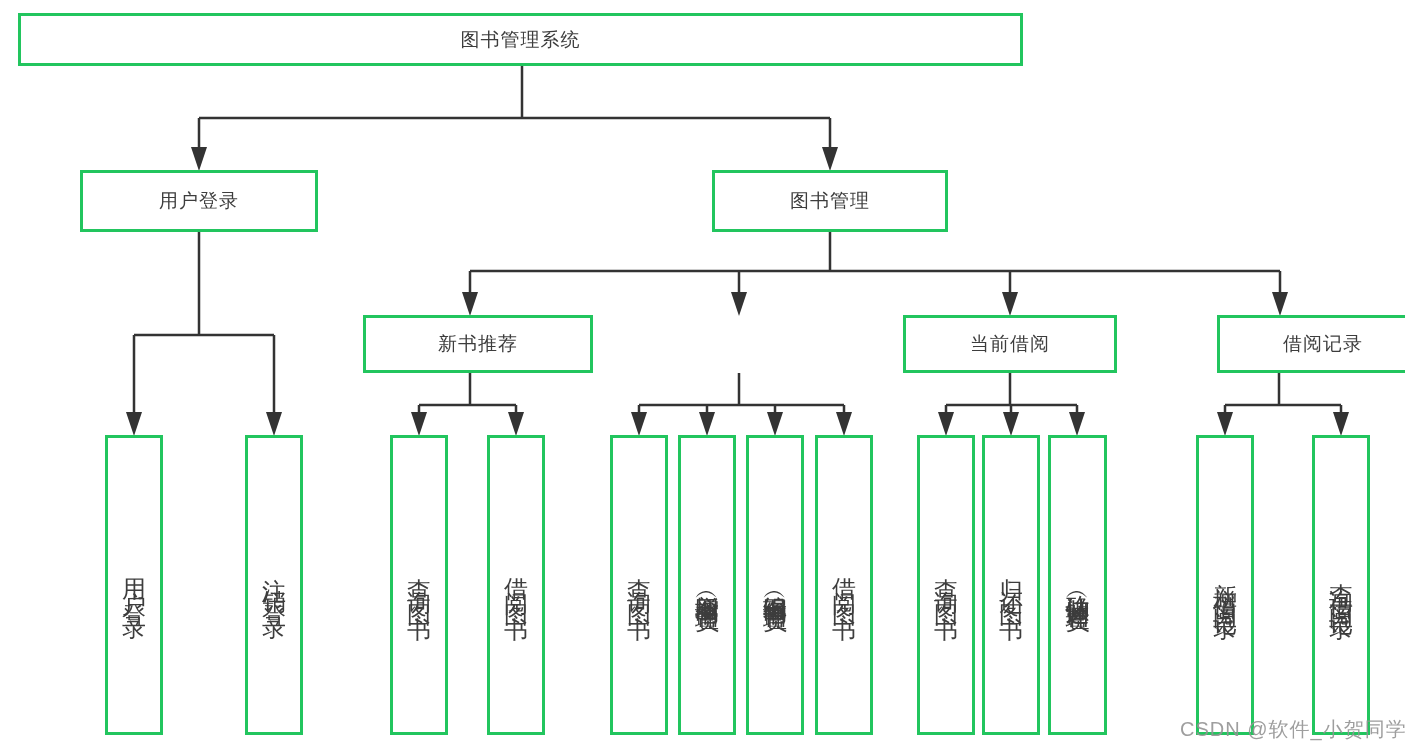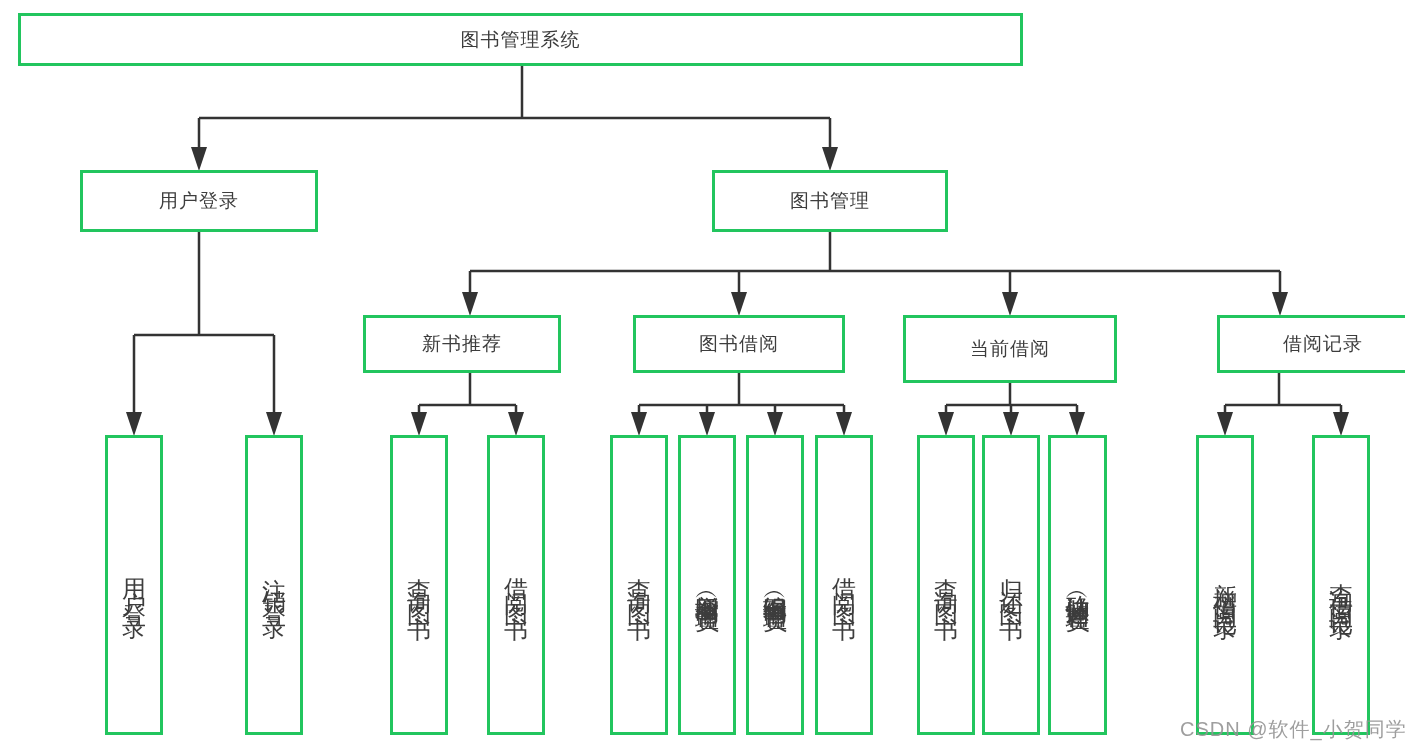--- a/index.html
+++ b/index.html
@@ -101,23 +101,22 @@
       <polygon points="1217,412 1233,412 1225,436"></polygon>
       <polygon points="1333,412 1349,412 1341,436"></polygon>
     </g>
   </svg>
 
   <div class="box h" style="left:18px; top:13px; width:1005px; height:53px;">图书管理系统</div>
 
   <div class="box h" style="left:80px; top:170px; width:238px; height:62px;">用户登录</div>
   <div class="box h" style="left:712px; top:170px; width:236px; height:62px;">图书管理</div>
 
-  <div class="box h" style="left:363px; top:315px; width:198px; height:58px;">新书推荐</div>
-  <div class="box h" style="left:633px; top:315px; width:212px; height:58px;">图书借阅</div>
-  <div class="box h" style="left:903px; top:315px; width:214px; height:68px;">当前借阅</div>
+  <div class="box h" style="left:363px; top:315px; width:230px; height:58px;">新书推荐</div>
+  <div class="box h" style="left:903px; top:315px; width:214px; height:58px;">当前借阅</div>
   <div class="box h" style="left:1173px; top:315px; width:212px; height:58px;margin-left:44px;">借阅记录</div>
 
   <div class="box v sp-lg" style="left:105px; top:435px; width:58px; height:300px;">用户登录</div>
   <div class="box v sp-lg" style="left:245px; top:435px; width:58px; height:300px;">注销登录</div>
 
   <div class="box v sp-lg" style="left:390px; top:435px; width:58px; height:300px;">查询图书</div>
   <div class="box v sp-lg" style="left:487px; top:435px; width:58px; height:300px;">借阅图书</div>
 
   <div class="box v sp-lg" style="left:610px; top:435px; width:58px; height:300px;">查询图书</div>
   <div class="box v sp-sm" style="left:678px; top:435px; width:58px; height:300px;">新增图书（管理员）</div>

